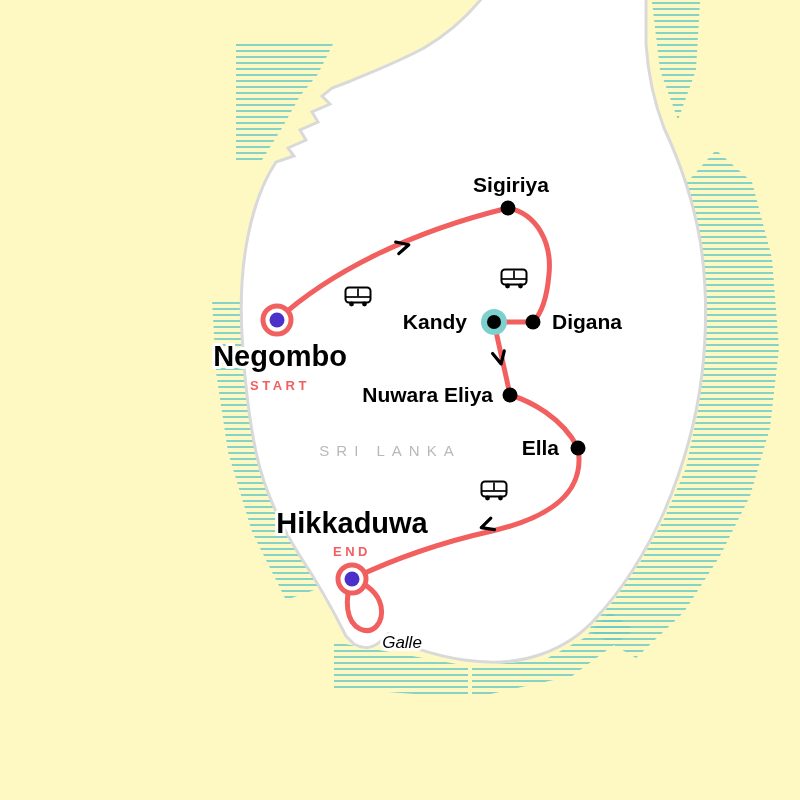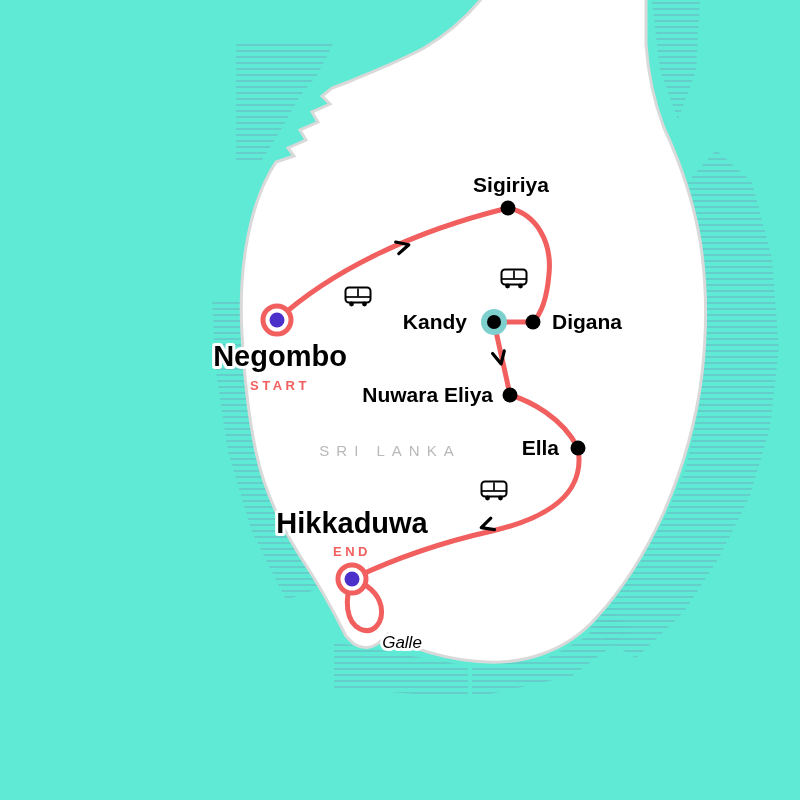--- a/index.html
+++ b/index.html
@@ -7,21 +7,21 @@
     padding: 0;
     background: #ffffff;
     width: 800px;
     height: 800px;
     overflow: hidden;
   }
   #map-stage {
     position: relative;
     width: 800px;
     height: 800px;
-    background: #5eead4;
+    background: #fef9c3;
   }
   svg { display: block; }
 
   .city-label {
     font-family: "Liberation Sans", sans-serif;
     font-weight: 700;
     font-size: 21px;
     fill: #000000;
   }
   .city-label-lg {

